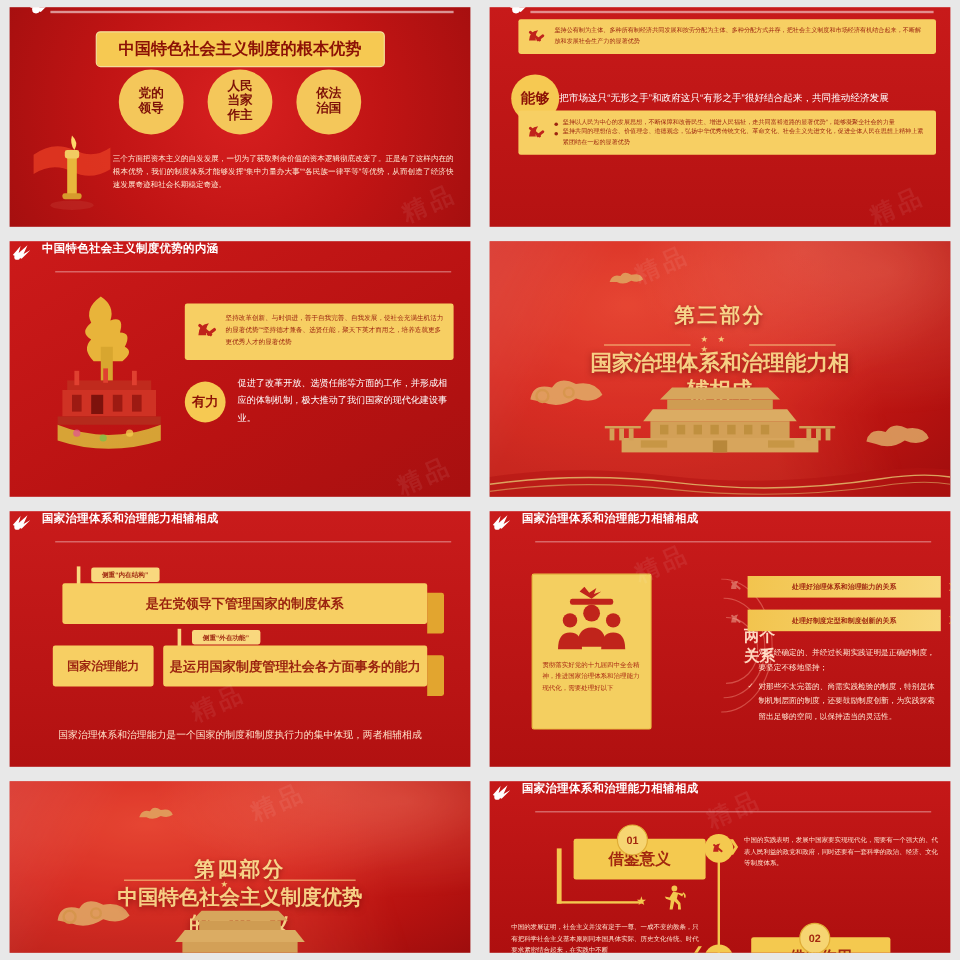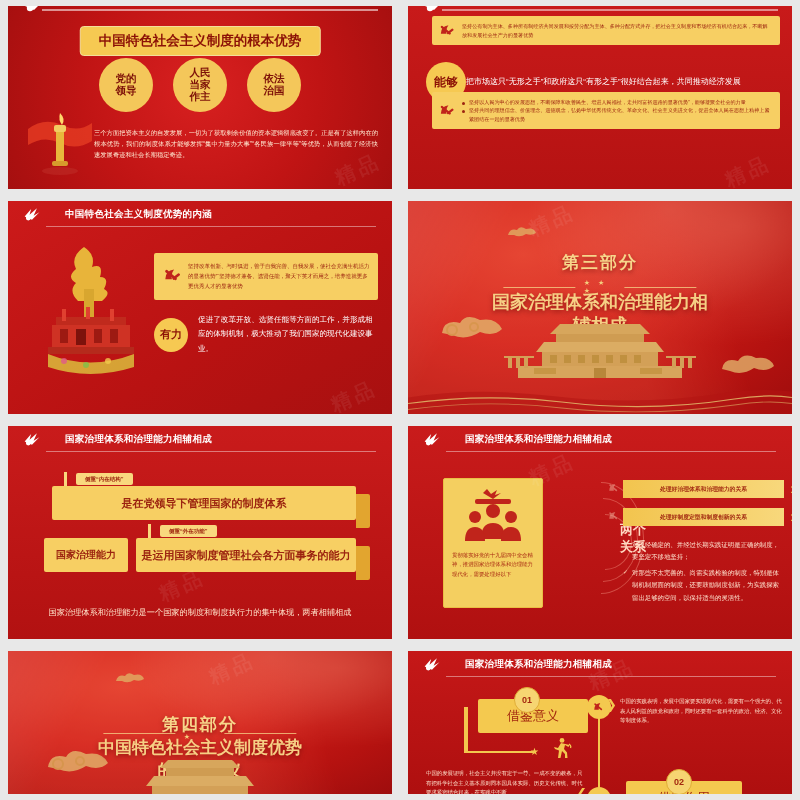--- a/index.html
+++ b/index.html
@@ -6,21 +6,21 @@
   html,body { width:800px; height:800px; overflow:hidden; }
   body {
     background:#e8e8e8;
     font-family:"Liberation Sans","DejaVu Sans",sans-serif;
   }
   .grid { width:800px; height:800px; display:grid; grid-template-columns:1fr 1fr; grid-template-rows:195px 225px 225px 155px; }
   .cell { position:relative; overflow:hidden; background:#e8e8e8; padding:6px 8px; }
   .slide { position:relative; width:100%; height:100%; overflow:hidden; background:#c41818; }
 
   
-  .hdr { position:absolute; left:0; top:0; width:100%; height:26px; display:flex; align-items:center; gap:23px; padding-left:14px; }
+  .hdr { position:absolute; left:0; top:0; width:100%; height:26px; display:flex; align-items:flex-start; gap:7px; }
   .hdr .emb { width:20px; height:18px; flex:0 0 auto; }
   .hdr-title { color:#fff; font-size:9.5px; font-weight:bold; letter-spacing:.3px; white-space:nowrap; }
   .hdr-rule { position:absolute; left:38px; right:16px; top:25px; height:1px; background:rgba(255,255,255,.42); }
 
   .emblem svg, .hdr .emb svg { display:block; }
 
   
   .s1 { background:
       radial-gradient(circle at 50% 45%, #d82020 0%, #c01414 55%, #a50f0f 100%); }
   .s1 .topline { position:absolute; left:34px; right:14px; top:3px; height:1.5px; background:rgba(255,255,255,.55); }
@@ -111,21 +111,21 @@
     display:flex; align-items:center; justify-content:center; color:#a22a12; font-size:5.8px; font-weight:bold; }
   .s6 .banner .chev { position:absolute; right:-11px; top:0; color:#f3c753; font-size:16px; line-height:18px; letter-spacing:-3px; }
   .s6 .banner .emb2 { position:absolute; left:-16px; top:1px; width:15px; height:15px; opacity:.5; }
   .s6 .checks { position:absolute; left:215px; right:8px; top:113px; }
   .s6 .checks li { list-style:none; position:relative; padding-left:9px; color:#ffe4d0; font-size:6.4px; line-height:1.95; margin-bottom:3px; }
   .s6 .checks li::before { content:"✓"; position:absolute; left:0; top:0; color:#ffd7b8; font-size:6px; }
 
   
   .s8 { background:linear-gradient(180deg,#c51818 0%,#ae0f0f 100%); }
   .s8 .stepbox { position:absolute; background:#f4c94f; border-radius:2px;
-    display:flex; align-items:center; justify-content:center; color:#a3280f; font-weight:normal; }
+    display:flex; align-items:center; justify-content:center; color:#a3280f; font-weight:bold; }
   .s8 .num { position:absolute; width:26px; height:26px; border-radius:50%; background:#f6d572;
     border:1.5px solid #e0ad36; color:#a3280f; font-size:9px; font-weight:bold;
     display:flex; align-items:center; justify-content:center; }
   .s8 .desc { position:absolute; color:#ffe2cd; font-size:5.4px; line-height:1.78; }
   .s8 .lbar { position:absolute; width:4px; background:#f3c74e; }
   .s8 .hline { position:absolute; height:1.5px; background:#f3c74e; }
   .s8 .vline { position:absolute; width:1.5px; background:#f3c74e; }
   .s8 .node { position:absolute; width:24px; height:24px; border-radius:50%; background:#f4c94f;
     display:flex; align-items:center; justify-content:center; }
   .s8 .chev2 { position:absolute; color:#f3c74e; font-size:13px; }

